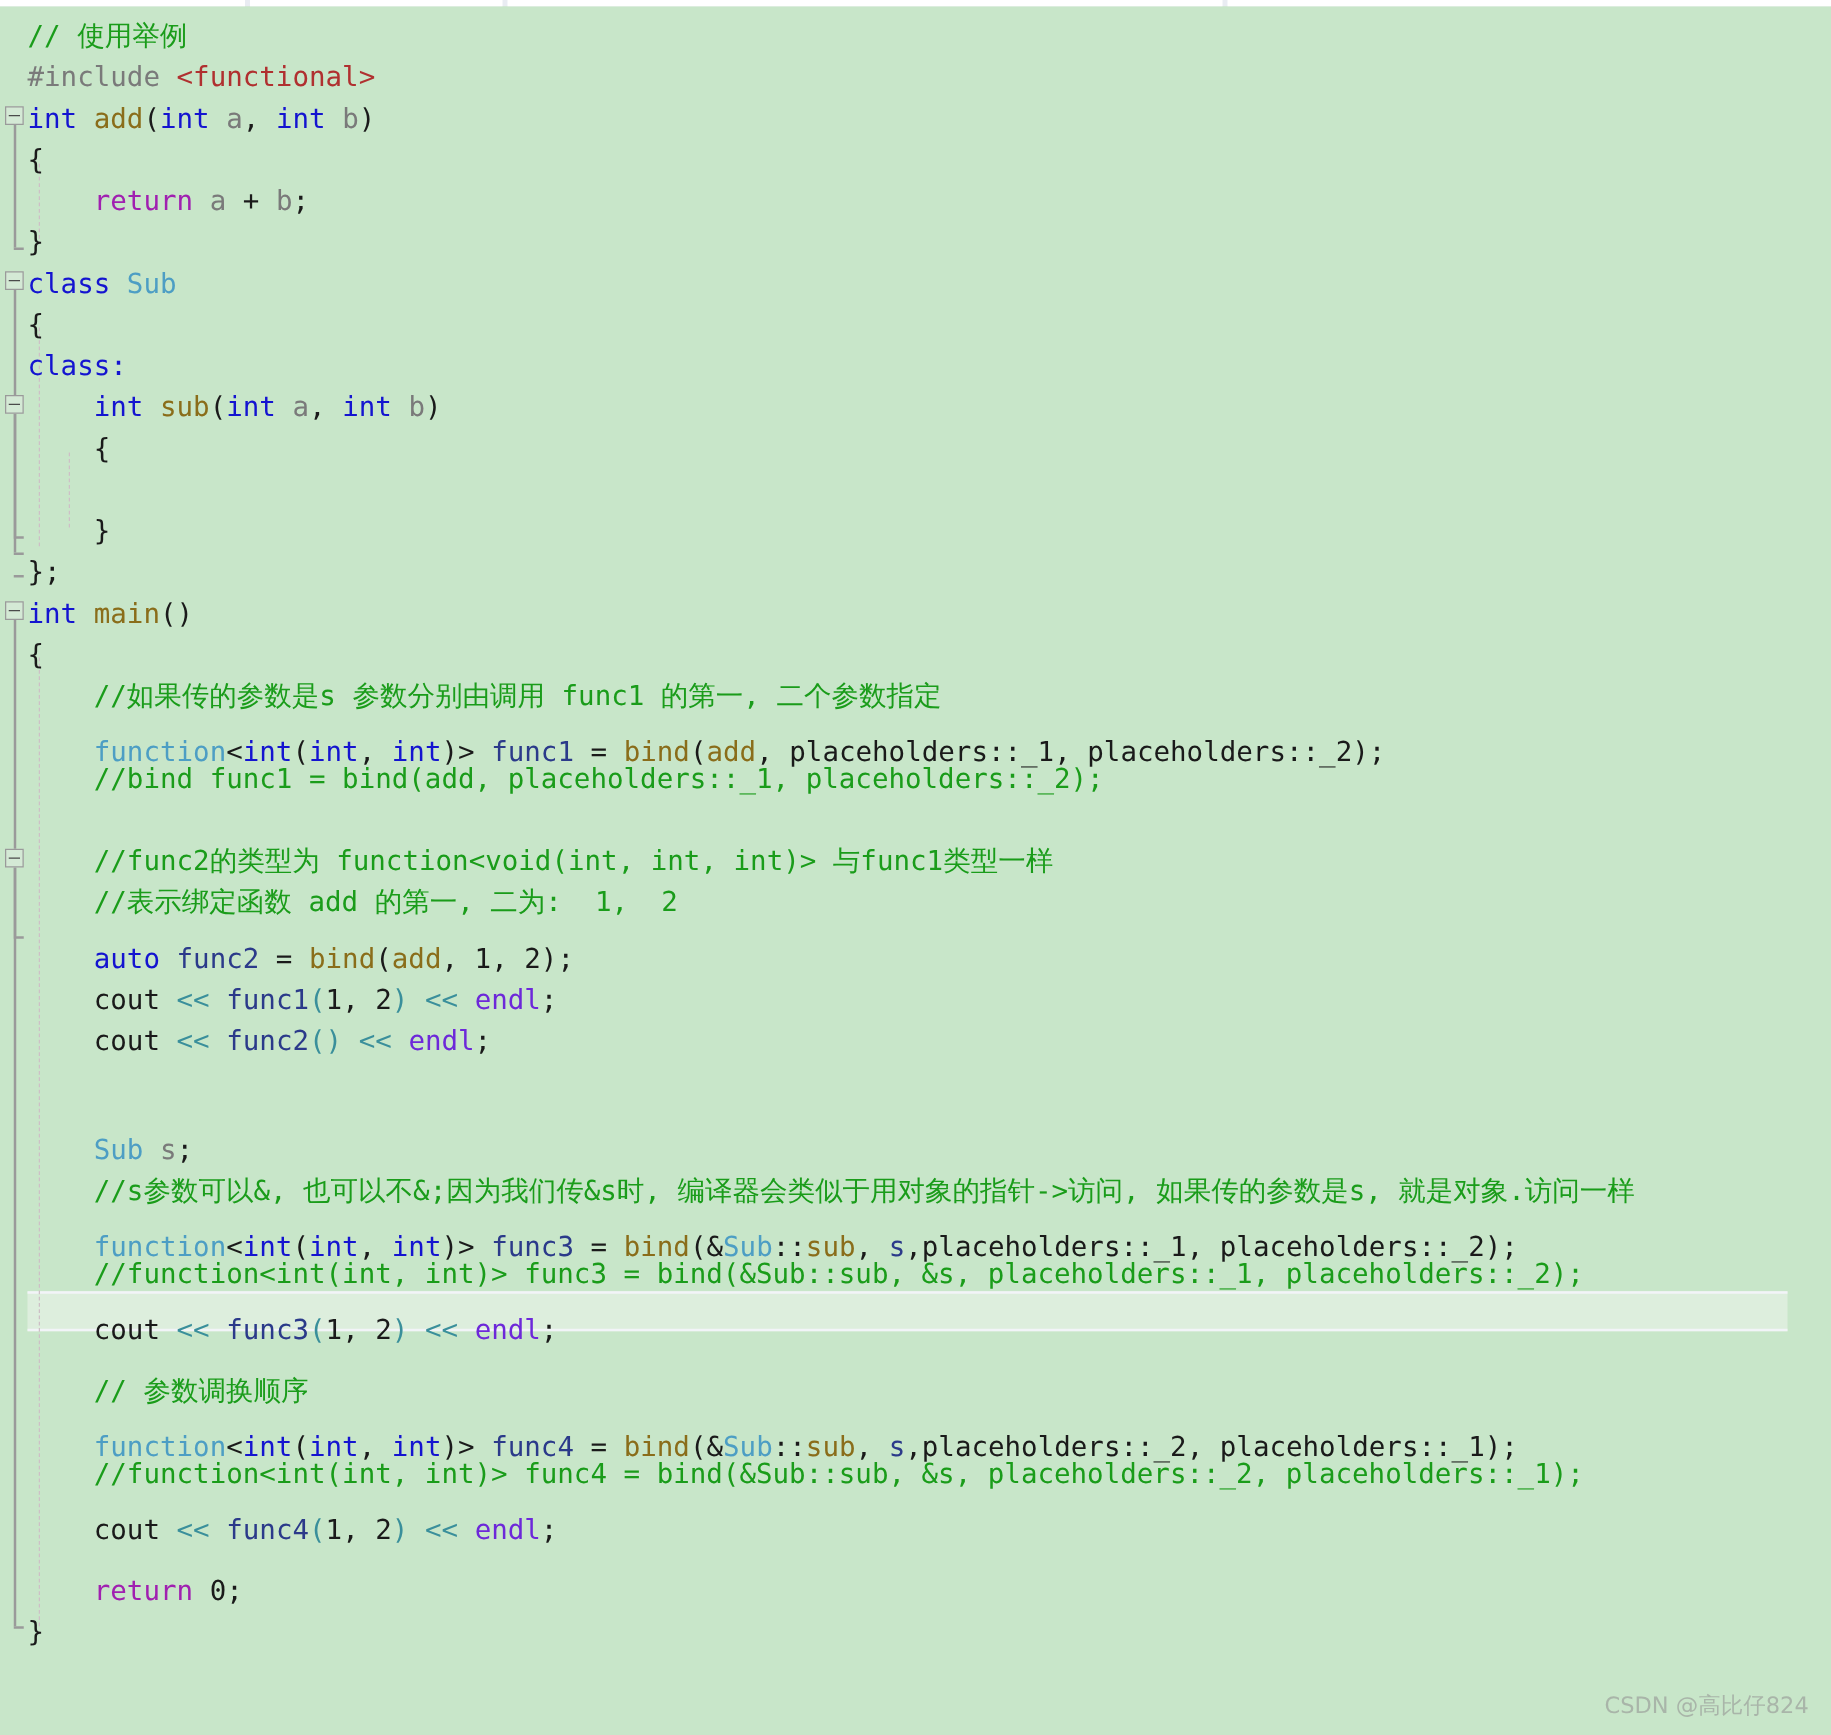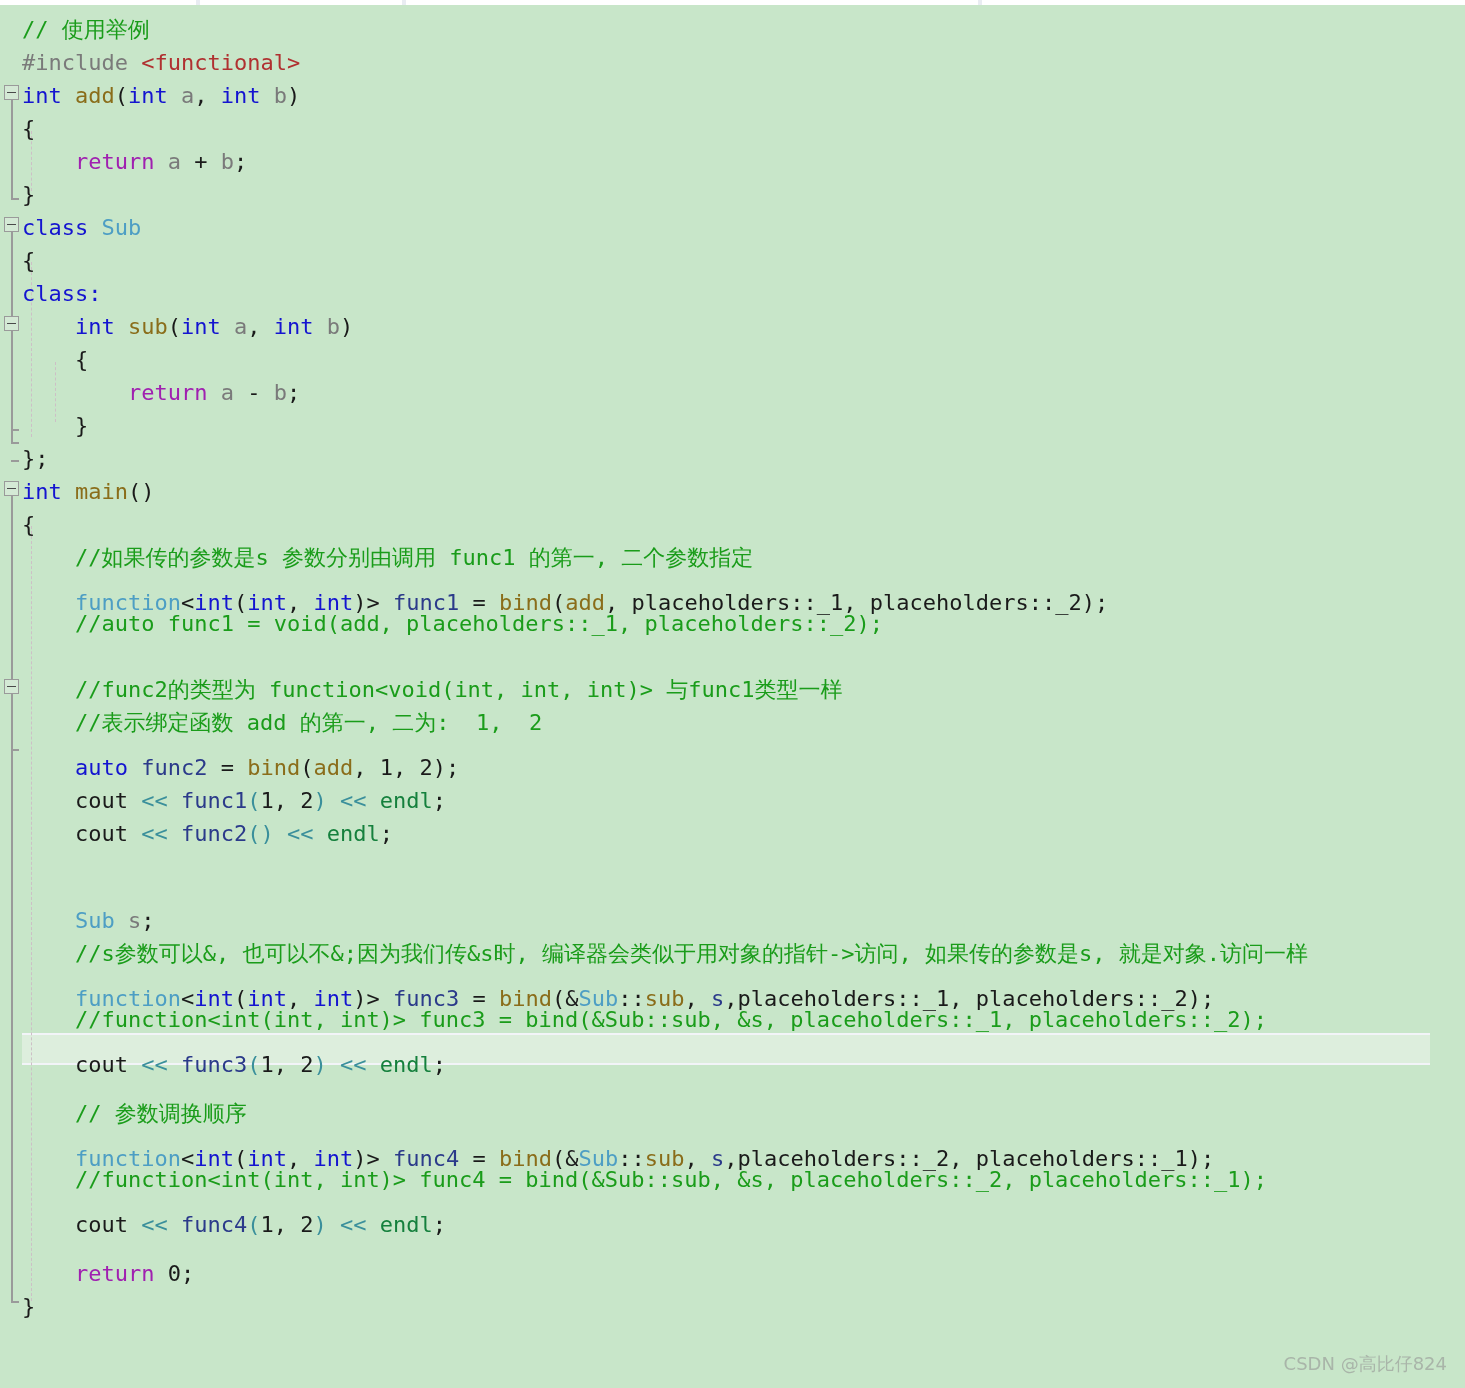--- a/index.html
+++ b/index.html
@@ -109,21 +109,21 @@
   .c-kw      { color: #1414d0; }
   .c-type    { color: #1414d0; }
   .c-fn      { color: #8a6d1a; }
   .c-class   { color: #4d9ec4; }
   .c-var     { color: #7a7a7a; }
   .c-ret     { color: #a020b0; }
   .c-tmpl    { color: #4d9ec4; text-align: right; }
   .c-cout    { color: #1a1a1a; }
   .c-op      { color: #3a8f9b; }
   .c-num     { color: #1a1a1a; }
-  .c-endl    { color: #15803d; }
+  .c-endl    { color: #6d28d9; }
   .c-ident   { color: #2b3a8a; margin-top: 12px; }
 
   
   .watermark {
     position: absolute;
     right: 18px;
     bottom: 12px;
     font-family: "DejaVu Sans", "Liberation Sans", sans-serif;
     font-size: 18px;
     color: #a9b5a9;
@@ -169,28 +169,27 @@
       <div class="line" style="top: 41px;"><span style="display: inline-block; width: 22px;"></span><span class="txt c-pre">#include </span><span class="txt c-str">&lt;functional&gt;</span></div>
       <div class="line" style="top: 74px;"><span style="display: inline-block; width: 22px;"></span><span class="txt c-type">int</span><span class="txt c-plain"> </span><span class="txt c-fn">add</span><span class="txt c-plain">(</span><span class="txt c-type">int</span><span class="txt c-plain"> </span><span class="txt c-var">a</span><span class="txt c-plain">, </span><span class="txt c-type">int</span><span class="txt c-plain"> </span><span class="txt c-var">b</span><span class="txt c-plain">)</span></div>
       <div class="line" style="top: 107px;"><span style="display: inline-block; width: 22px;"></span><span class="txt c-plain">{</span></div>
       <div class="line" style="top: 140px;"><span style="display: inline-block; width: 22px;"></span><span class="txt c-plain">    </span><span class="txt c-ret">return</span><span class="txt c-plain"> </span><span class="txt c-var">a</span><span class="txt c-plain"> + </span><span class="txt c-var">b</span><span class="txt c-plain">;</span></div>
       <div class="line" style="top: 173px;"><span style="display: inline-block; width: 22px;"></span><span class="txt c-plain">}</span></div>
       <div class="line" style="top: 206px;"><span style="display: inline-block; width: 22px;"></span><span class="txt c-kw">class</span><span class="txt c-plain"> </span><span class="txt c-class">Sub</span></div>
       <div class="line" style="top: 239px;"><span style="display: inline-block; width: 22px;"></span><span class="txt c-plain">{</span></div>
       <div class="line" style="top: 272px;"><span style="display: inline-block; width: 22px;"></span><span class="txt c-kw">class:</span></div>
       <div class="line" style="top: 305px;"><span style="display: inline-block; width: 22px;"></span><span class="txt c-plain">    </span><span class="txt c-type">int</span><span class="txt c-plain"> </span><span class="txt c-fn">sub</span><span class="txt c-plain">(</span><span class="txt c-type">int</span><span class="txt c-plain"> </span><span class="txt c-var">a</span><span class="txt c-plain">, </span><span class="txt c-type">int</span><span class="txt c-plain"> </span><span class="txt c-var">b</span><span class="txt c-plain">)</span></div>
       <div class="line" style="top: 338px;"><span style="display: inline-block; width: 22px;"></span><span class="txt c-plain">    {</span></div>
-      <div class="line" style="top: 371px;"><span style="display: inline-block; width: 22px;"></span><span class="txt c-plain">        </span><span class="txt c-ret">return</span><span class="txt c-plain"> </span><span class="txt c-var">a</span><span class="txt c-plain"> - </span><span class="txt c-var">b</span><span class="txt c-plain">;</span></div>
       <div class="line" style="top: 404px;"><span style="display: inline-block; width: 22px;"></span><span class="txt c-plain">    }</span></div>
       <div class="line" style="top: 437px;"><span style="display: inline-block; width: 22px;"></span><span class="txt c-plain">};</span></div>
       <div class="line" style="top: 470px;"><span style="display: inline-block; width: 22px;"></span><span class="txt c-type">int</span><span class="txt c-plain"> </span><span class="txt c-fn">main</span><span class="txt c-plain">()</span></div>
       <div class="line" style="top: 503px;"><span style="display: inline-block; width: 22px;"></span><span class="txt c-plain">{</span></div>
       <div class="line" style="top: 536px;"><span style="display: inline-block; width: 22px;"></span><span class="txt c-plain">    </span><span class="txt c-comment">//如果传的参数是s 参数分别由调用 func1 的第一, 二个参数指定</span></div>
       <div class="line" style="top: 569px;"><span style="display: inline-block; width: 22px;"></span><span class="txt c-plain">    </span><span class="txt c-tmpl">function</span><span class="txt c-plain">&lt;</span><span class="txt c-type">int</span><span class="txt c-plain">(</span><span class="txt c-type">int</span><span class="txt c-plain">, </span><span class="txt c-type">int</span><span class="txt c-plain">)&gt; </span><span class="txt c-ident">func1</span><span class="txt c-plain"> = </span><span class="txt c-fn">bind</span><span class="txt c-plain">(</span><span class="txt c-fn">add</span><span class="txt c-plain">, placeholders::_1, placeholders::_2);</span></div>
-      <div class="line" style="top: 602px;"><span style="display: inline-block; width: 22px;"></span><span class="txt c-plain">    </span><span class="txt c-comment">//auto func1 = void(add, placeholders::_1, placeholders::_2);</span></div>
+      <div class="line" style="top: 602px;"><span style="display: inline-block; width: 22px;"></span><span class="txt c-plain">    </span><span class="txt c-comment">//bind func1 = bind(add, placeholders::_1, placeholders::_2);</span></div>
       <div class="line" style="top: 635px;"><span style="display: inline-block; width: 22px;"></span></div>
       <div class="line" style="top: 668px;"><span style="display: inline-block; width: 22px;"></span><span class="txt c-plain">    </span><span class="txt c-comment">//func2的类型为 function&lt;void(int, int, int)&gt; 与func1类型一样</span></div>
       <div class="line" style="top: 701px;"><span style="display: inline-block; width: 22px;"></span><span class="txt c-plain">    </span><span class="txt c-comment">//表示绑定函数 add 的第一, 二为:  1,  2</span></div>
       <div class="line" style="top: 734px;"><span style="display: inline-block; width: 22px;"></span><span class="txt c-plain">    </span><span class="txt c-kw">auto</span><span class="txt c-plain"> </span><span class="txt c-ident">func2</span><span class="txt c-plain"> = </span><span class="txt c-fn">bind</span><span class="txt c-plain">(</span><span class="txt c-fn">add</span><span class="txt c-plain">, </span><span class="txt c-num">1</span><span class="txt c-plain">, </span><span class="txt c-num">2</span><span class="txt c-plain">);</span></div>
       <div class="line" style="top: 767px;"><span style="display: inline-block; width: 22px;"></span><span class="txt c-plain">    </span><span class="txt c-cout">cout</span><span class="txt c-plain"> </span><span class="txt c-op">&lt;&lt;</span><span class="txt c-plain"> </span><span class="txt c-ident">func1</span><span class="txt c-op">(</span><span class="txt c-num">1</span><span class="txt c-plain">, </span><span class="txt c-num">2</span><span class="txt c-op">)</span><span class="txt c-plain"> </span><span class="txt c-op">&lt;&lt;</span><span class="txt c-plain"> </span><span class="txt c-endl">endl</span><span class="txt c-plain">;</span></div>
       <div class="line" style="top: 800px;"><span style="display: inline-block; width: 22px;"></span><span class="txt c-plain">    </span><span class="txt c-cout">cout</span><span class="txt c-plain"> </span><span class="txt c-op">&lt;&lt;</span><span class="txt c-plain"> </span><span class="txt c-ident">func2</span><span class="txt c-op">()</span><span class="txt c-plain"> </span><span class="txt c-op">&lt;&lt;</span><span class="txt c-plain"> </span><span class="txt c-endl">endl</span><span class="txt c-plain">;</span></div>
       <div class="line" style="top: 833px;"><span style="display: inline-block; width: 22px;"></span></div>
       <div class="line" style="top: 866px;"><span style="display: inline-block; width: 22px;"></span></div>
       <div class="line" style="top: 899px;"><span style="display: inline-block; width: 22px;"></span><span class="txt c-plain">    </span><span class="txt c-class">Sub</span><span class="txt c-plain"> </span><span class="txt c-var">s</span><span class="txt c-plain">;</span></div>
       <div class="line" style="top: 932px;"><span style="display: inline-block; width: 22px;"></span><span class="txt c-plain">    </span><span class="txt c-comment">//s参数可以&amp;, 也可以不&amp;;因为我们传&amp;s时, 编译器会类似于用对象的指针-&gt;访问, 如果传的参数是s, 就是对象.访问一样</span></div>

